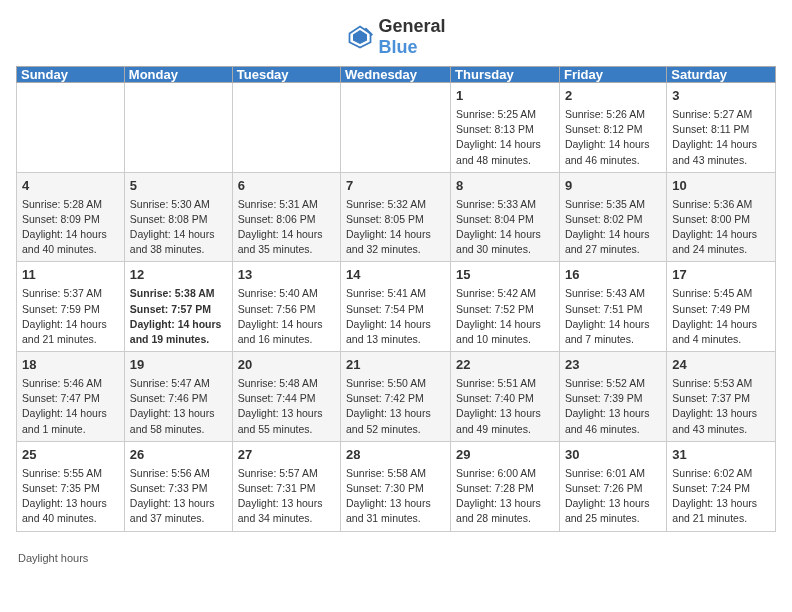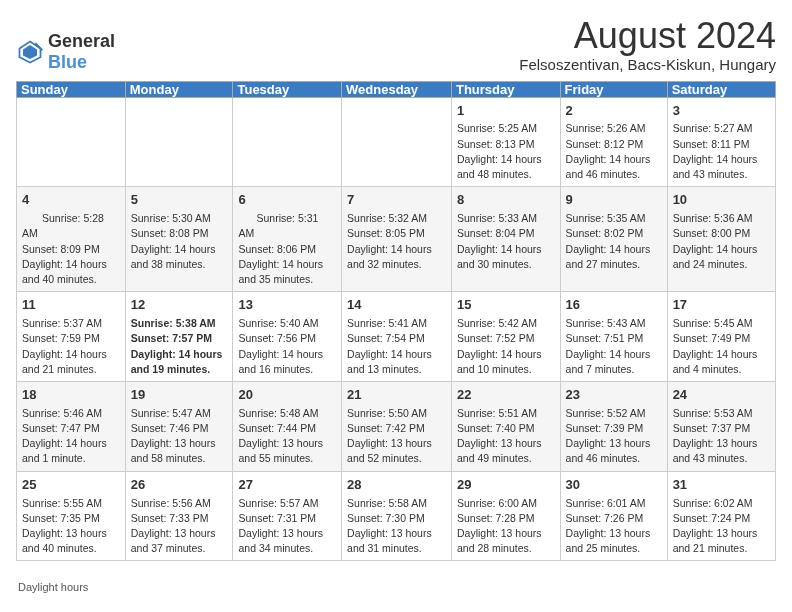--- a/index.html
+++ b/index.html
@@ -5,23 +5,24 @@
     * { margin: 0; padding: 0; box-sizing: border-box; }
     body {
       font-family: Arial, sans-serif;
       background: #fff;
       width: 792px;
       min-height: 612px;
       padding: 16px;
     }
     .header {
       display: flex;
-      align-items: flex-end;
+      align-items: center;
       justify-content: space-between;
       margin-bottom: 8px;
+      flex-direction: column;
     }
     .logo {
       display: flex;
       align-items: center;
       gap: 4px;
     }
     .logo-text-general {
       font-size: 18px;
       font-weight: bold;
       color: #333;
@@ -109,24 +110,20 @@
       <rect x="0" y="0" width="32" height="32" fill="#fff"></rect>
       <polygon points="16,4 28,12 28,22 16,28 4,22 4,12" fill="none" stroke="#3a7cc3" stroke-width="2"></polygon>
       <polygon points="16,8 24,13 24,20 16,24 8,20 8,13" fill="#3a7cc3"></polygon>
       <polygon points="22,6 30,14" fill="none" stroke="#3a7cc3" stroke-width="2.5"></polygon>
     </svg>
     <div>
       <span class="logo-text-general">General</span><br>
       <span class="logo-text-blue">Blue</span>
     </div>
   </div>
-  <div class="title-block">
-    <div class="month-title">August 2024</div>
-    <div class="location-title">Felsoszentivan, Bacs-Kiskun, Hungary</div>
-  </div>
 </div>
 
 <table>
   <thead>
     <tr id="thead-row">
     <th>Sunday</th>
         <th>Monday</th>
         <th>Tuesday</th>
         <th>Wednesday</th>
         <th>Thursday</th>
@@ -147,29 +144,29 @@
         <td><span class="day-number">2</span><span class="day-info" style="white-space: pre-line;">Sunrise: 5:26 AM
 Sunset: 8:12 PM
 Daylight: 14 hours
 and 46 minutes.</span></td>
         <td><span class="day-number">3</span><span class="day-info" style="white-space: pre-line;">Sunrise: 5:27 AM
 Sunset: 8:11 PM
 Daylight: 14 hours
 and 43 minutes.</span></td>
       </tr>
       <tr>
-        <td><span class="day-number">4</span><span class="day-info" style="white-space: pre-line; margin-left: 20px;">Sunrise: 5:28 AM
+        <td><span class="day-number">4</span><span class="day-info" style="white-space: pre-line;">Sunrise: 5:28 AM
 Sunset: 8:09 PM
 Daylight: 14 hours
 and 40 minutes.</span></td>
         <td><span class="day-number">5</span><span class="day-info" style="white-space: pre-line;">Sunrise: 5:30 AM
 Sunset: 8:08 PM
 Daylight: 14 hours
 and 38 minutes.</span></td>
-        <td><span class="day-number">6</span><span class="day-info" style="white-space: pre-line; margin-left: 18px;">Sunrise: 5:31 AM
+        <td><span class="day-number">6</span><span class="day-info" style="white-space: pre-line;">Sunrise: 5:31 AM
 Sunset: 8:06 PM
 Daylight: 14 hours
 and 35 minutes.</span></td>
         <td><span class="day-number">7</span><span class="day-info" style="white-space: pre-line;">Sunrise: 5:32 AM
 Sunset: 8:05 PM
 Daylight: 14 hours
 and 32 minutes.</span></td>
         <td><span class="day-number">8</span><span class="day-info" style="white-space: pre-line;">Sunrise: 5:33 AM
 Sunset: 8:04 PM
 Daylight: 14 hours

